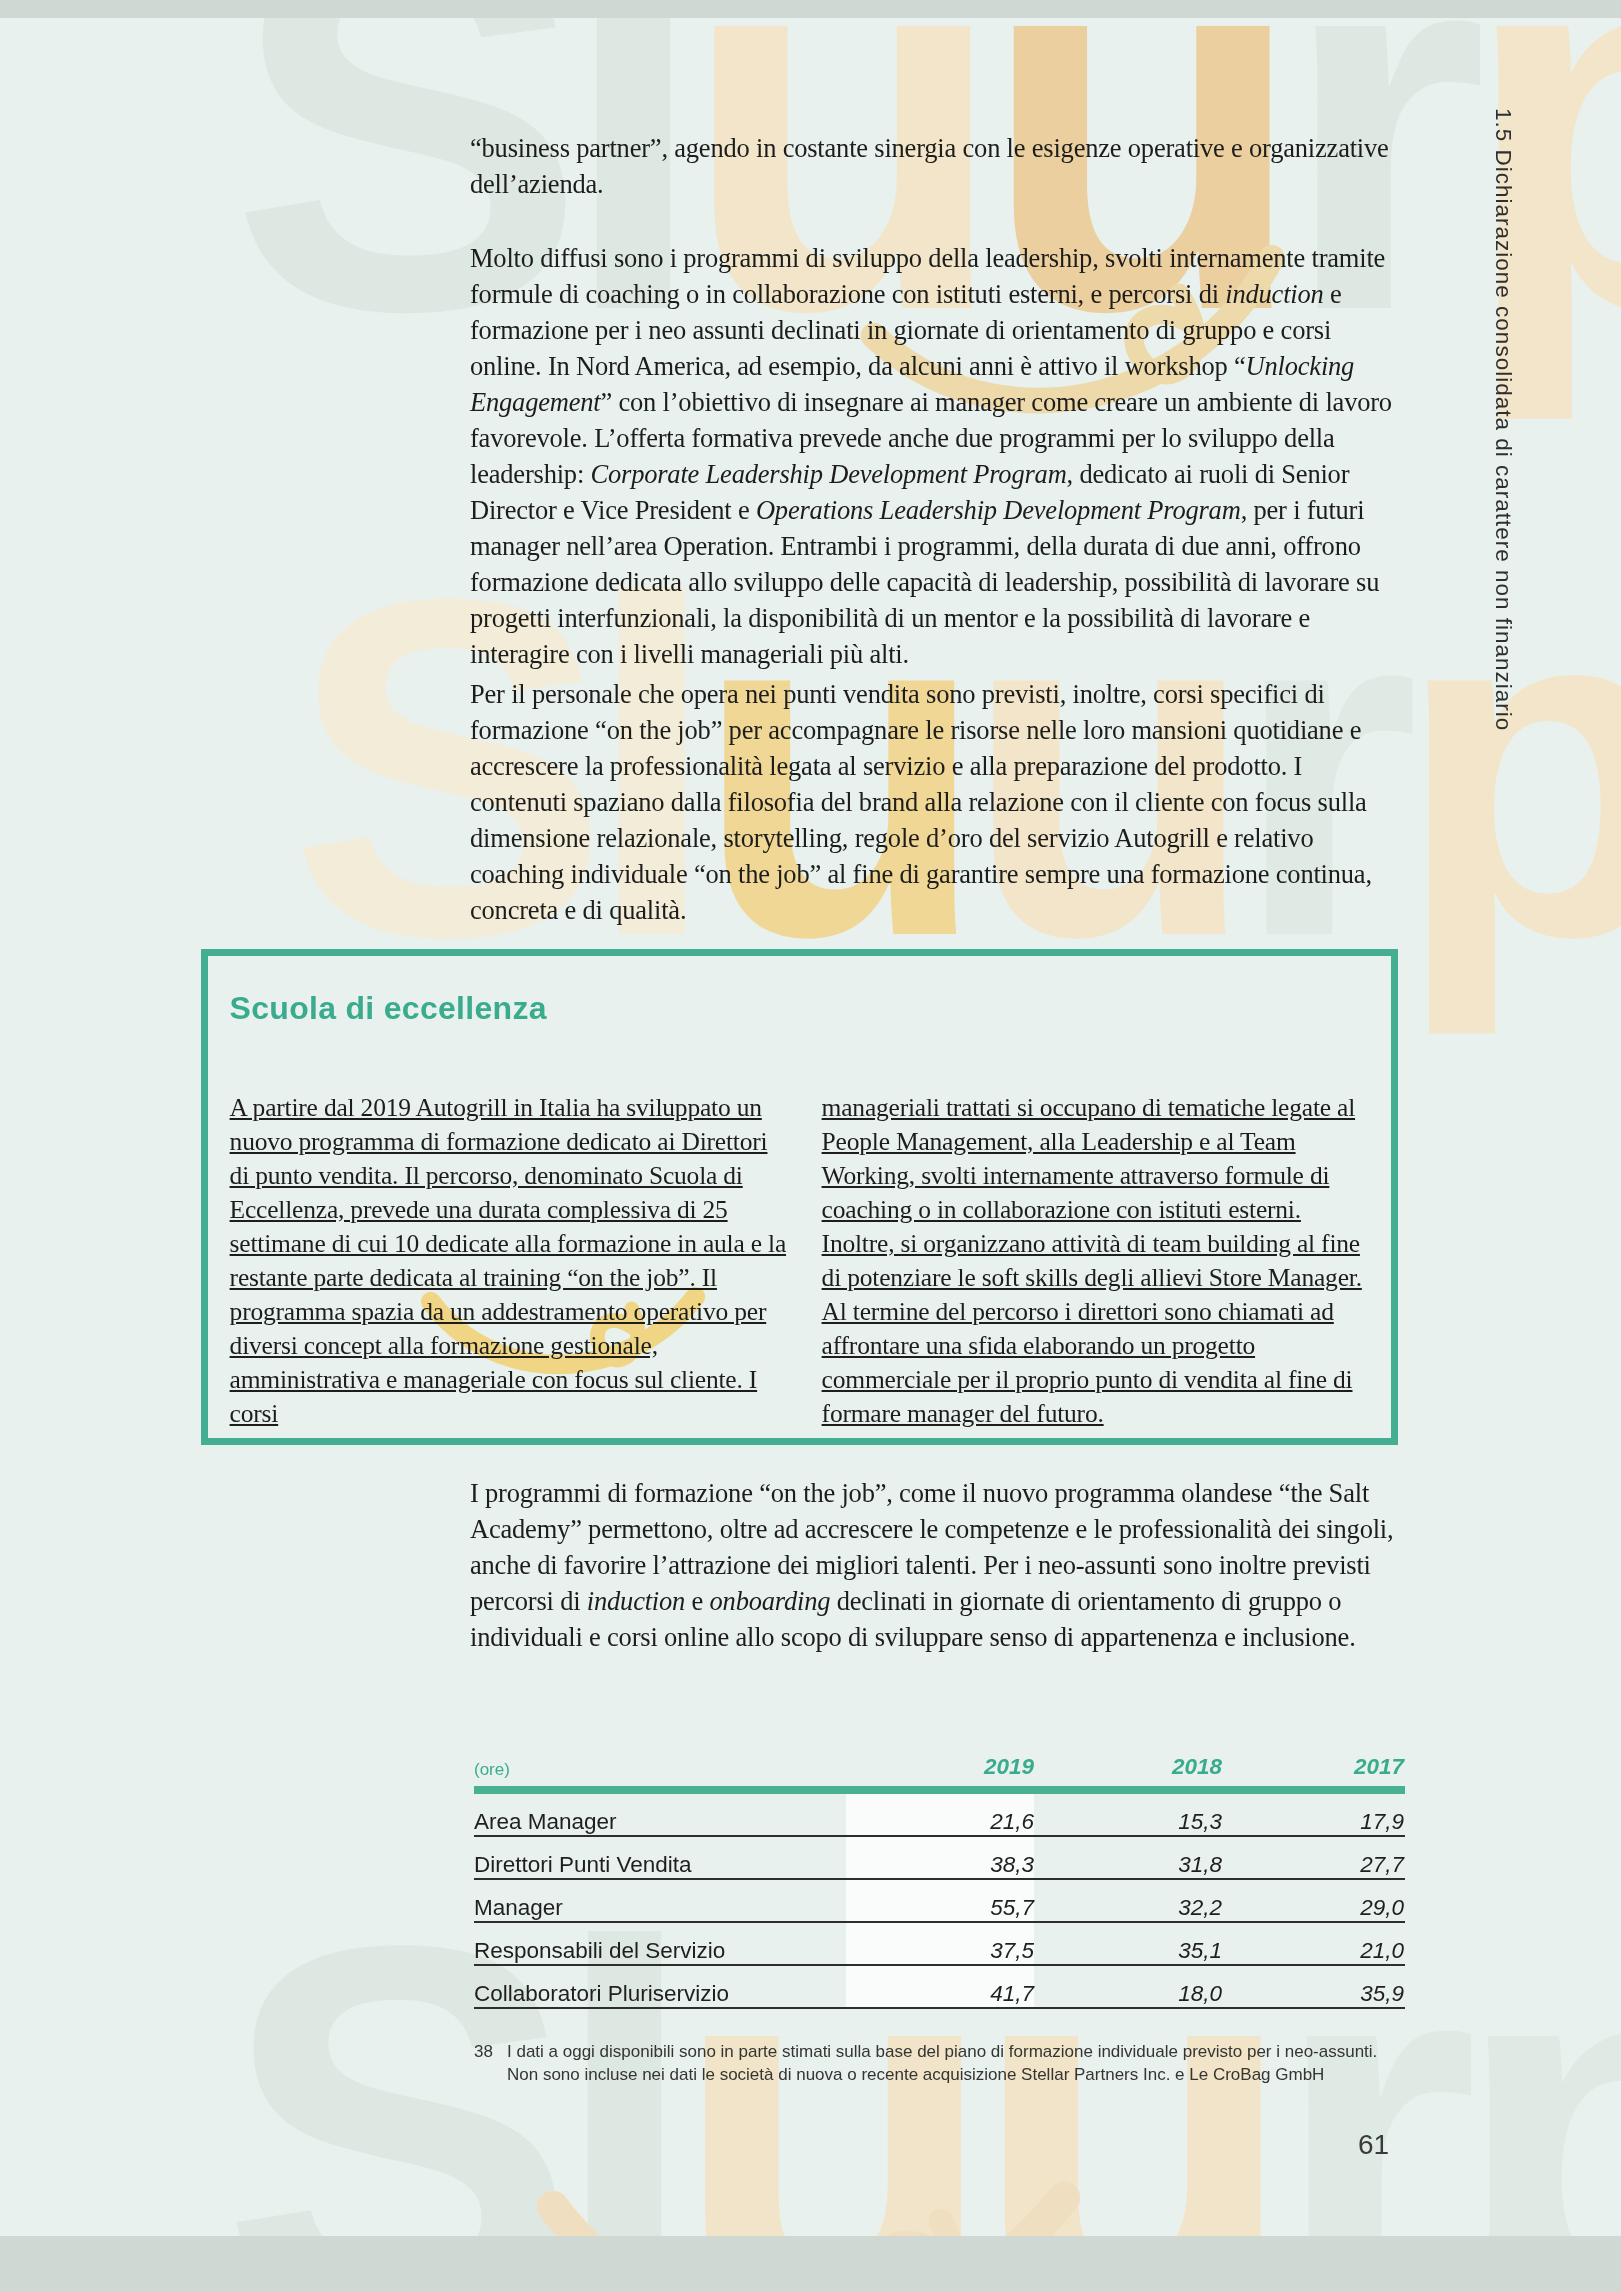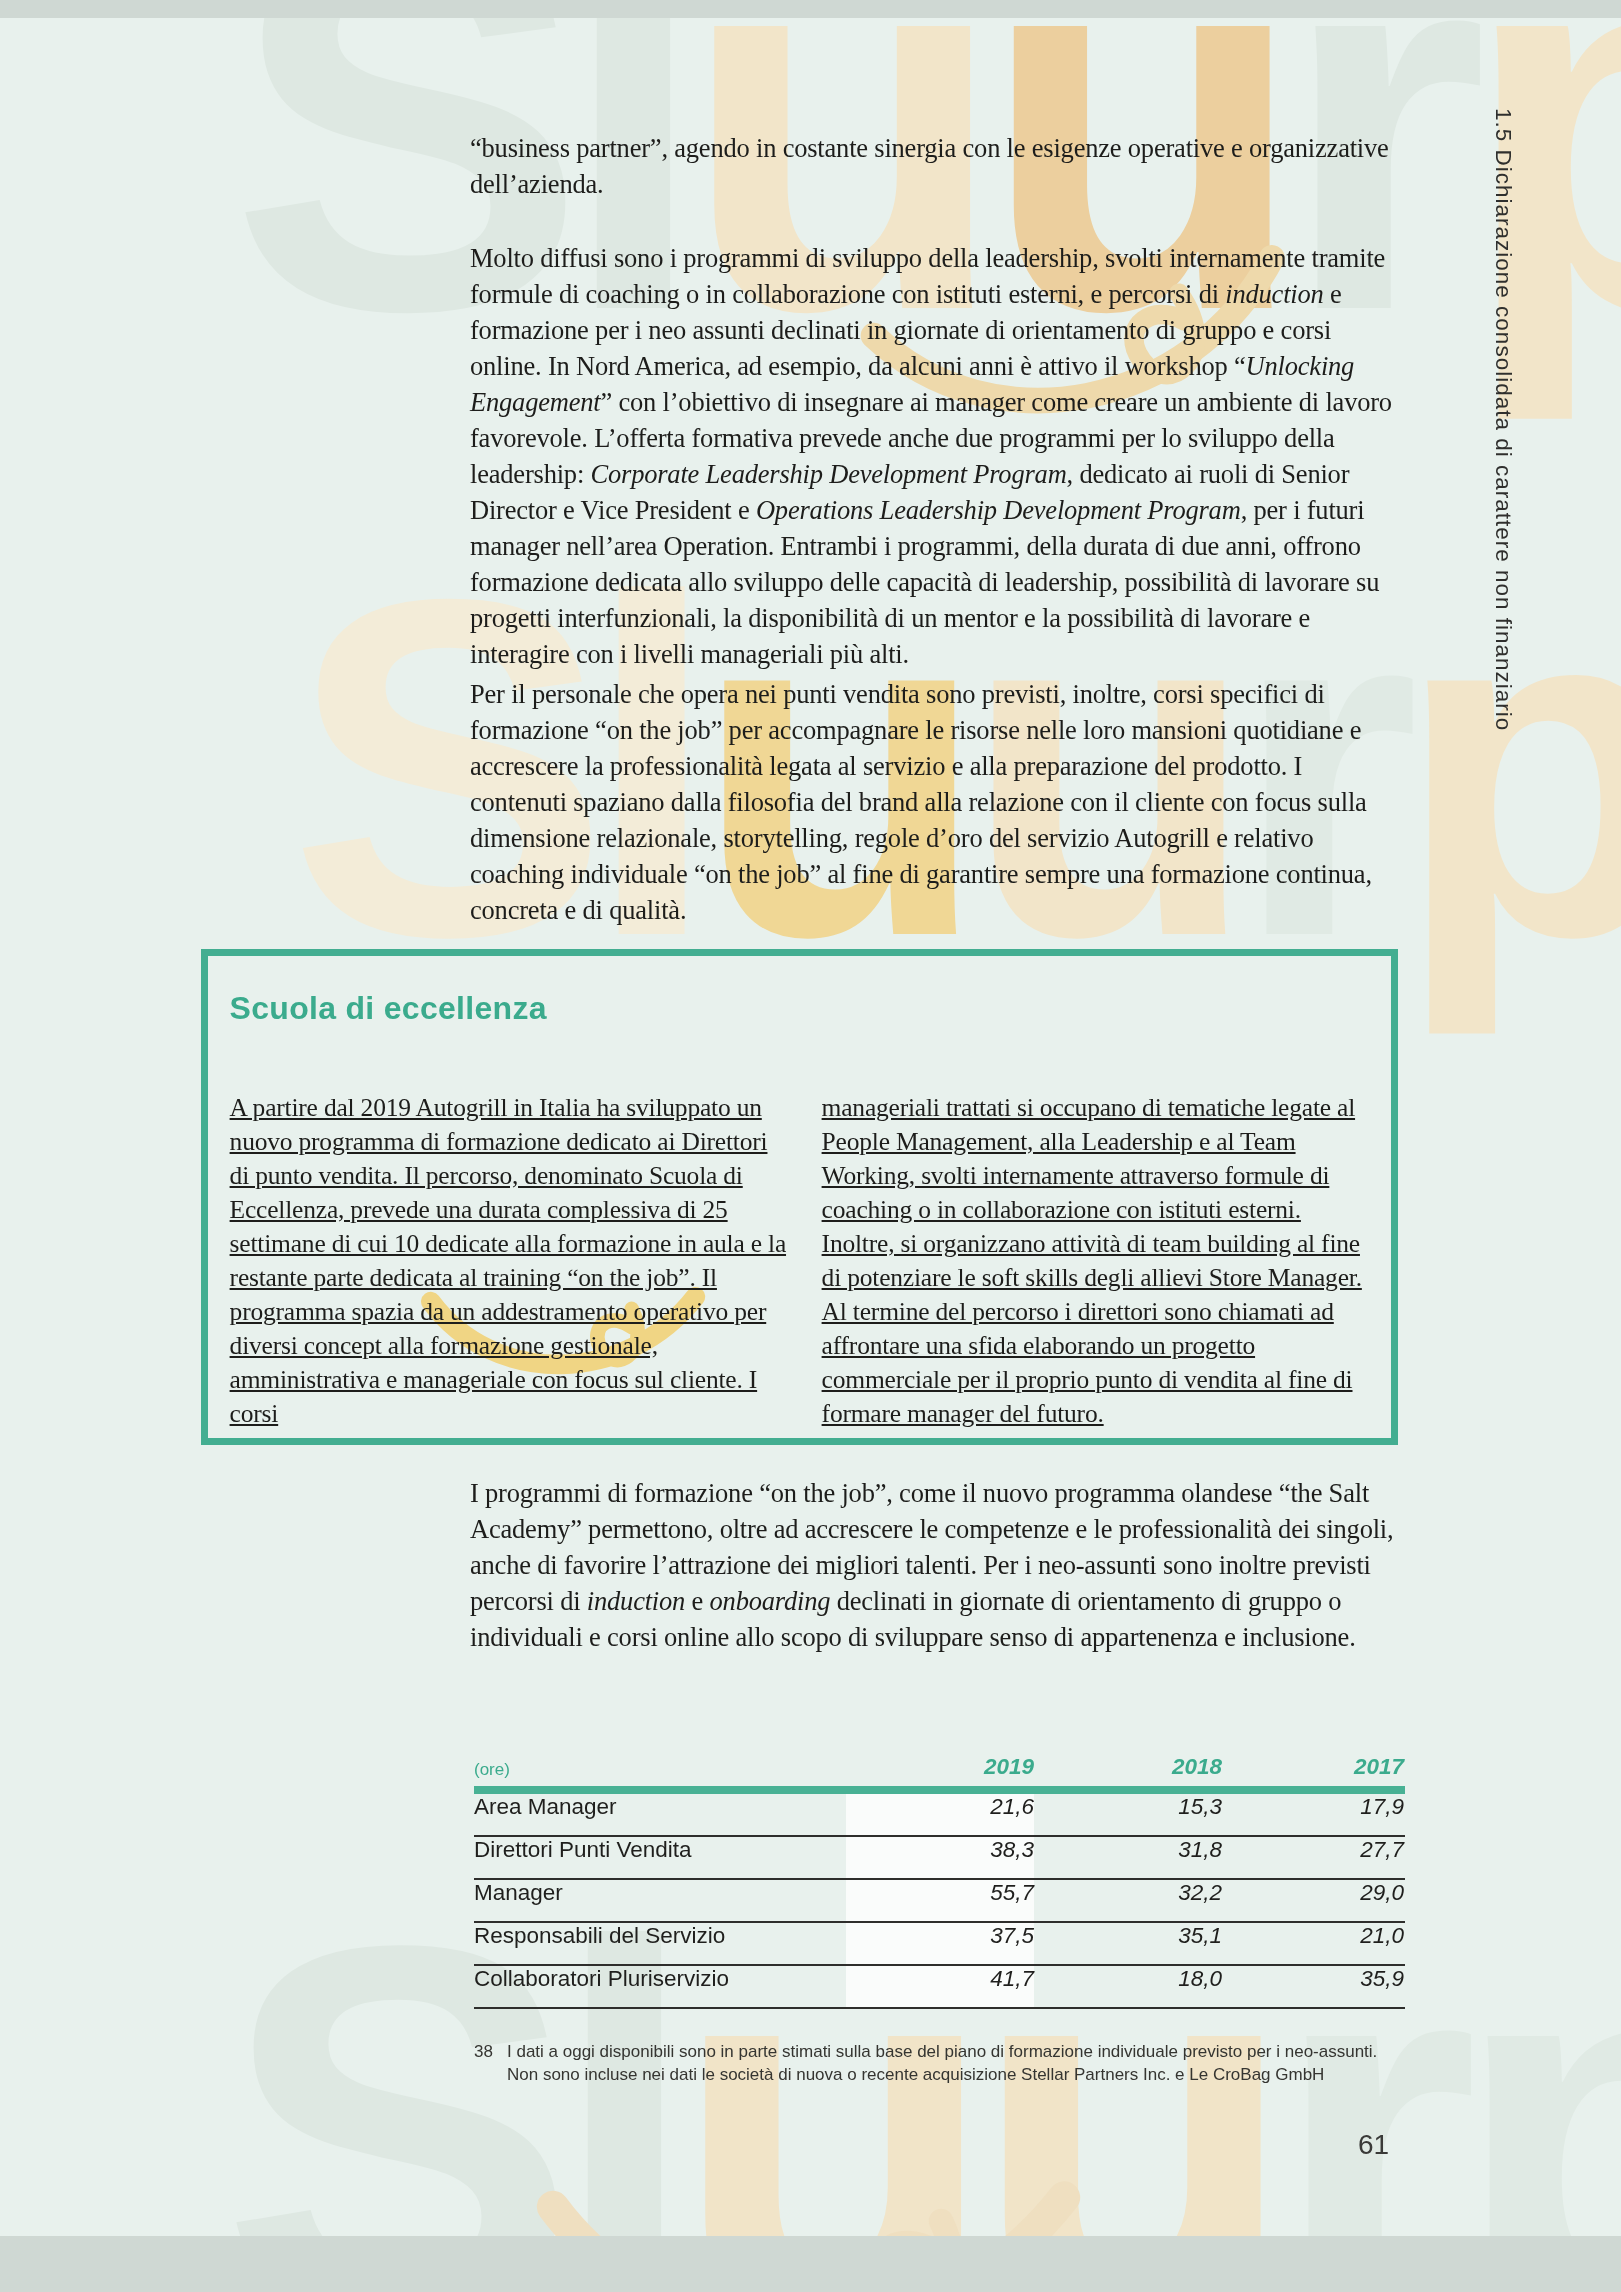--- a/index.html
+++ b/index.html
@@ -81,21 +81,21 @@
   .cell-label{width:372px;}
   .cell-v{width:188px;text-align:right;font-style:italic;}
   .cell-v.last{width:182px;}
   .t-rule{height:7.8px;background:#48b194;margin-top:5.9px;}
   .t-body{position:relative;}
   .band{
     position:absolute;left:372px;top:0;width:188px;height:213px;
     background:rgba(255,255,255,.78);
   }
   .t-row{
-    position:relative;display:flex;align-items:flex-start;height:41px;
+    position:relative;display:flex;align-items:flex-end;height:41px;
     border-bottom:2px solid #2e2e2c;font-size:22.5px;color:#1f1f1d;
   }
   
   .footnote{
     position:absolute;left:474px;top:2023px;width:961px;display:flex;
     font-family:"Liberation Sans",sans-serif;font-size:17px;line-height:22.5px;
     color:#353531;
   }
   .fn-num{width:33px;flex:none;}
   .page-number{

